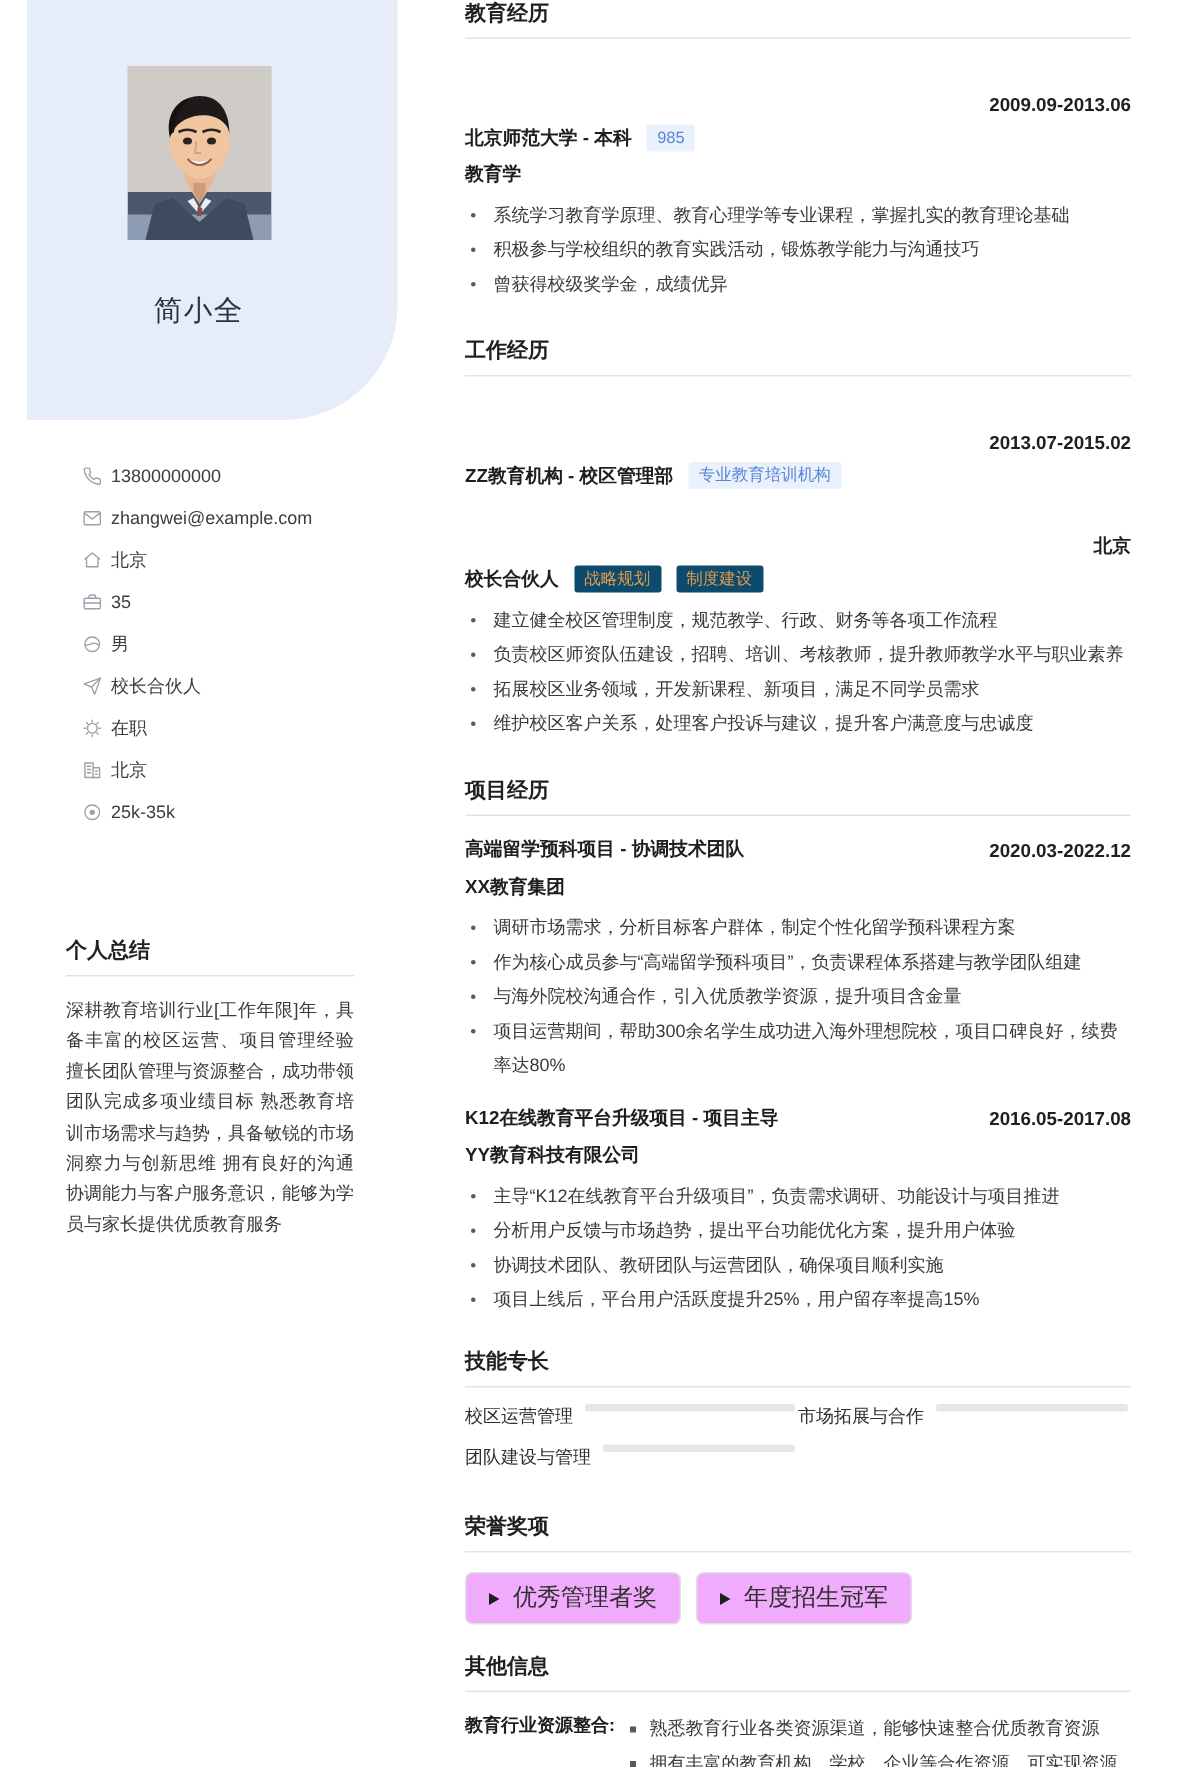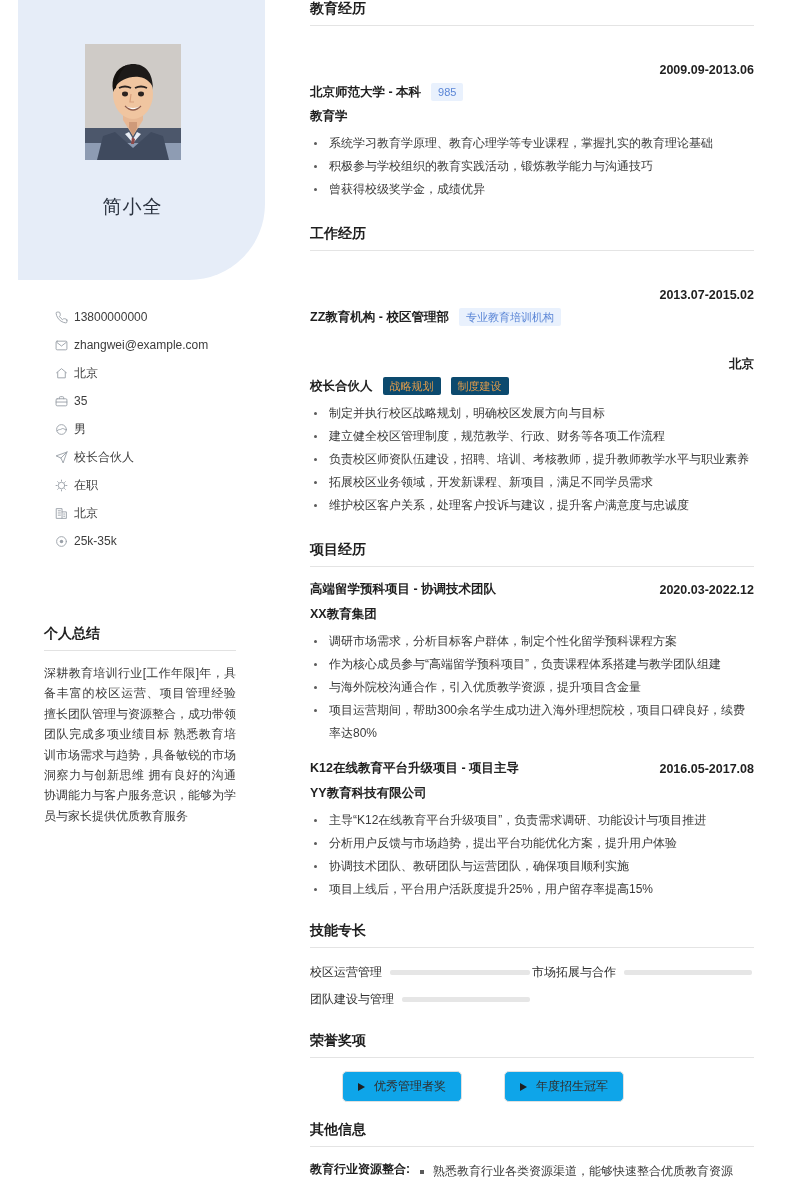--- a/index.html
+++ b/index.html
@@ -128,21 +128,21 @@
     border-radius: 50%;
   }
 
   
   .skills-grid {
     display: flex; flex-wrap: wrap;
     padding-top: 11px;
   }
   .skill {
     width: 50%;
-    display: flex; align-items: center;
+    display: flex; align-items: flex-start;
     height: 27px;
     padding-right: 2px;
   }
   .skill-name {
     font-size: 12px; color: #2f2f2f;
     white-space: nowrap; margin-right: 8px;
   }
   .skill-bar {
     flex: 1;
     height: 5px;
@@ -152,24 +152,23 @@
   }
   .skill-fill { height: 5px; background: #d7e3f3; border-radius: 2px; }
 
   
   .honors { display: flex; padding-top: 13px; gap: 10px; }
   .honor-chip {
     display: inline-flex; align-items: center;
     border: 1px solid #e0e0e0;
     border-radius: 5px;
     padding: 6px 15px;
-    font-size: 12px; color: #2f2f2f;
-    background: #0ea5e9;
+    font-size: 16px; color: #2f2f2f;
+    background: #f0abfc;
     white-space: nowrap;
-    margin-left: 32px;
   }
   .honor-chip .tri {
     width: 0; height: 0;
     border-left: 7px solid #1f1f1f;
     border-top: 4.5px solid transparent;
     border-bottom: 4.5px solid transparent;
     margin-right: 9px;
   }
 
   
@@ -367,21 +366,20 @@
           </div>
           <div class="row row2">
             <div class="row-left">
               <span class="ttl">校长合伙人</span>
               <span class="tag tag-orange">战略规划</span>
               <span class="tag tag-orange">制度建设</span>
             </div>
             <span class="loc">北京</span>
           </div>
           <ul class="bullets">
-            <li>制定并执行校区战略规划，明确校区发展方向与目标</li>
             <li>建立健全校区管理制度，规范教学、行政、财务等各项工作流程</li>
             <li>负责校区师资队伍建设，招聘、培训、考核教师，提升教师教学水平与职业素养</li>
             <li>拓展校区业务领域，开发新课程、新项目，满足不同学员需求</li>
             <li>维护校区客户关系，处理客户投诉与建议，提升客户满意度与忠诚度</li>
           </ul>
         </div>
       </div>
     </section>
 
     <div class="gap-lg"></div>

